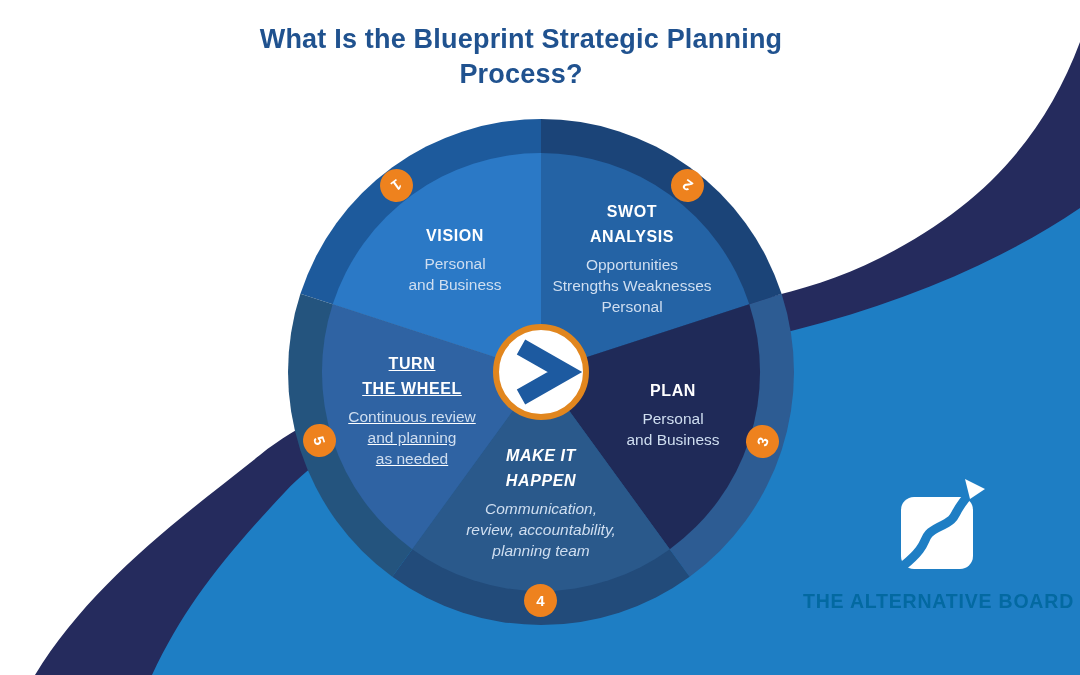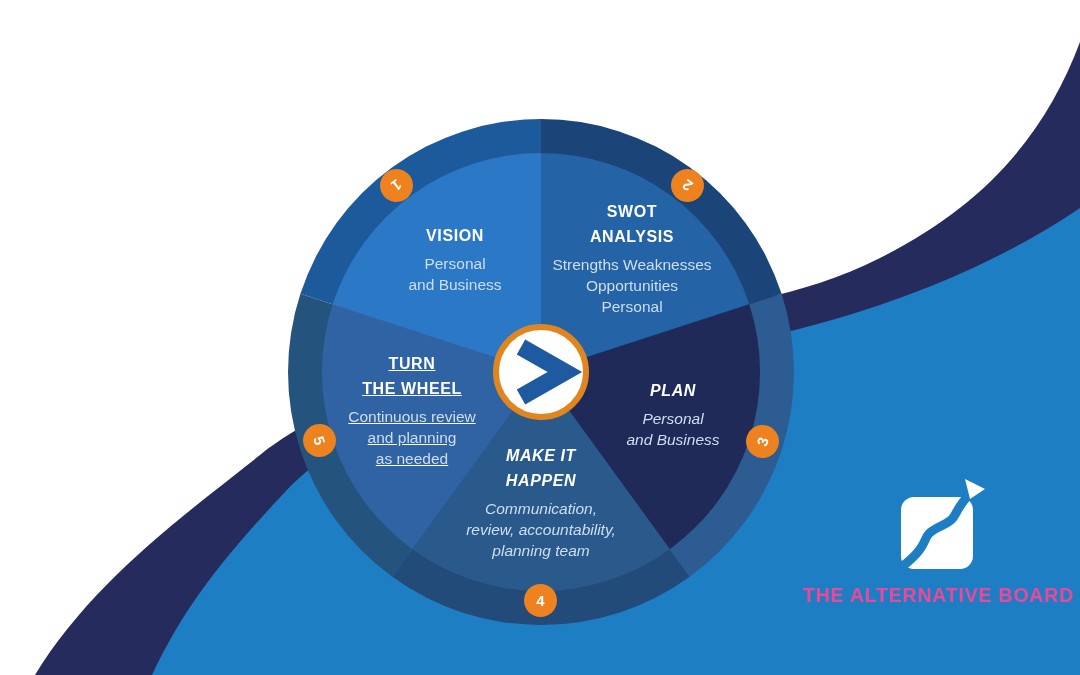--- a/index.html
+++ b/index.html
@@ -10,46 +10,47 @@
   .layer{position:absolute;left:0;top:0;}
   .title{
     position:absolute;left:211px;top:22px;width:620px;text-align:center;
     font-size:27px;line-height:35px;font-weight:bold;color:#20528f;letter-spacing:.2px;
   }
   .seg-text{position:absolute;text-align:center;color:#ffffff;}
   .seg-title{font-weight:bold;font-size:16px;line-height:25px;letter-spacing:.6px;}
   .seg-desc{font-size:15.5px;line-height:21px;color:#cfdef0;margin-top:5px;}
   .seg-vision{left:345px;top:223px;width:220px;}
   .seg-swot{left:520px;top:199px;width:224px;}
-  .seg-plan{left:575px;top:378px;width:196px;font-style:italic;}
+  .seg-plan{left:575px;top:378px;width:196px;}
   .seg-make{left:431px;top:443px;width:220px;font-style:italic;}
   .seg-turn{left:302px;top:351px;width:220px;text-decoration:underline;}
   .badge{
     position:absolute;width:33px;height:33px;border-radius:50%;background:#ee821e;
     color:#ffffff;font-weight:bold;font-size:15px;
     display:flex;align-items:center;justify-content:center;
   }
   .logo{position:absolute;left:803px;top:476px;width:268px;text-align:center;}
   .logo-text{
-    color:#ec4899;font-weight:bold;font-size:19.5px;letter-spacing:.8px;margin-top:4px;
+    color:#0369a1;font-weight:bold;font-size:19.5px;letter-spacing:.8px;margin-top:10px;
     white-space:nowrap;
   }
 </style>
 </head>
 <body>
 
 <div class="canvas">
 
   <svg class="layer" width="1080" height="675" viewBox="0 0 1080 675" aria-hidden="true">
     <path fill="#252b5d" d="M 1080,42 C 1045,135 985,205 880,258 C 760,318 650,305 540,348
          C 430,390 350,385 260,455 C 175,522 90,585 35,675 L 1080,675 Z"></path>
     <path fill="#1e7ec4" d="M 1080,208 C 1000,262 905,302 795,330 C 685,358 580,345 480,388
          C 395,425 345,430 285,492 C 225,556 185,605 152,675 L 1080,675 Z"></path>
   </svg>
 
+  <div class="title">What Is the Blueprint Strategic Planning Process?</div>
 
   <svg class="layer" width="1080" height="675" viewBox="0 0 1080 675">
 
     <path fill="#1d5a9c" d="M541,372 L300.4,293.8 A253,253 0 0 1 541,119 Z"></path>
     <path fill="#1b4478" d="M541,372 L541,119 A253,253 0 0 1 781.6,293.8 Z"></path>
     <path fill="#2d5c93" d="M541,372 L781.6,293.8 A253,253 0 0 1 689.7,576.7 Z"></path>
     <path fill="#224b7a" d="M541,372 L689.7,576.7 A253,253 0 0 1 392.3,576.7 Z"></path>
     <path fill="#24547e" d="M541,372 L392.3,576.7 A253,253 0 0 1 300.4,293.8 Z"></path>
 
     <path fill="#2b79c6" d="M541,372 L332.7,304.3 A219,219 0 0 1 541,153 Z"></path>
@@ -69,22 +70,22 @@
       <div>and Business</div>
     </div>
   </div>
 
   <div class="seg-text seg-swot">
     <div class="seg-title">
       <div>SWOT</div>
       <div>ANALYSIS</div>
     </div>
     <div class="seg-desc">
+      <div>Opportunities</div>
       <div>Strengths Weaknesses</div>
-      <div>Opportunities</div>
       <div>Personal</div>
     </div>
   </div>
 
   <div class="seg-text seg-plan">
     <div class="seg-title">PLAN</div>
     <div class="seg-desc">
       <div>Personal</div>
       <div>and Business</div>
     </div>

